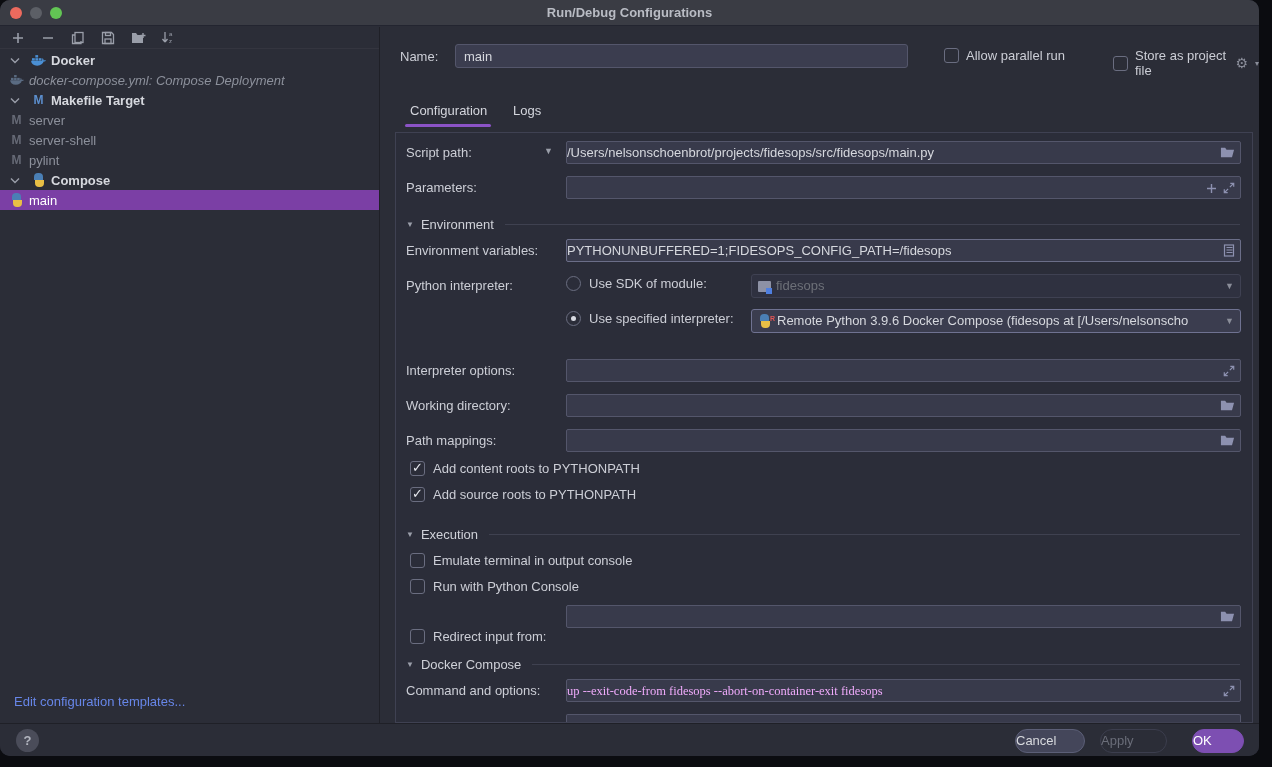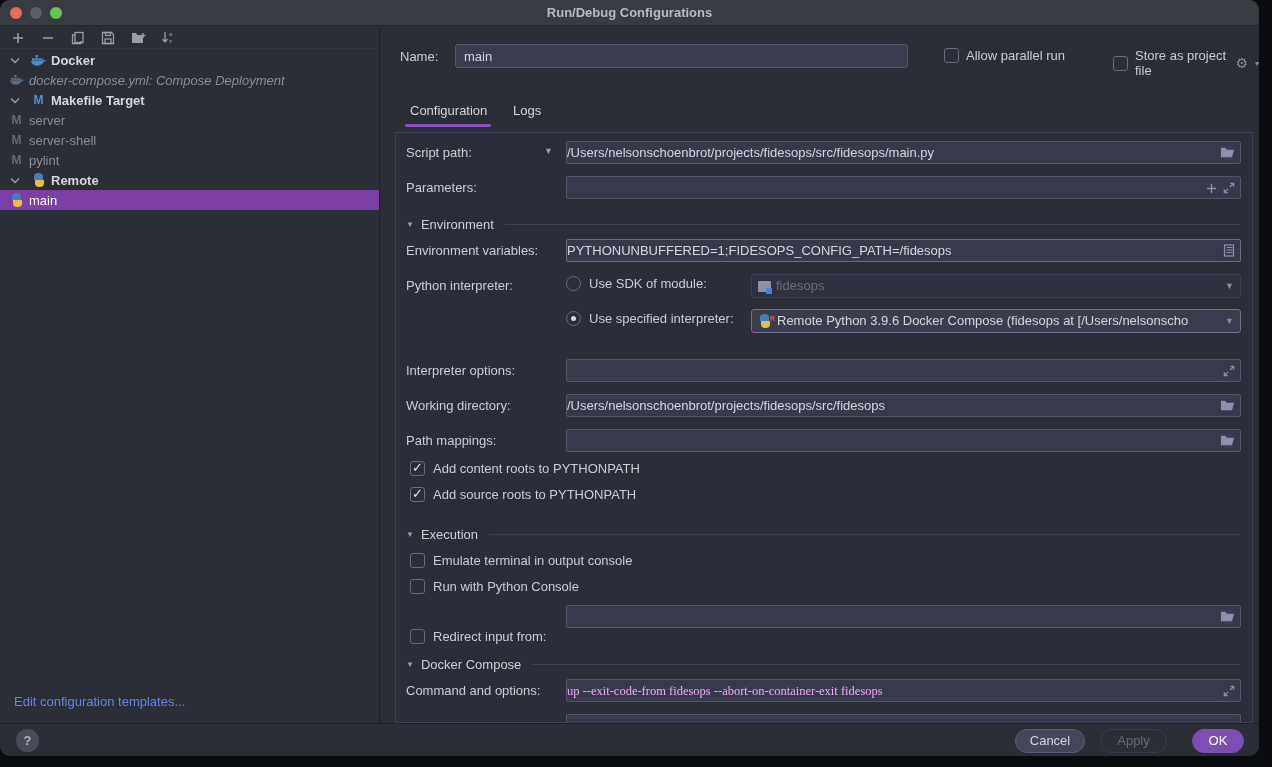--- a/index.html
+++ b/index.html
@@ -26,21 +26,21 @@
   .chev-wrap { width:14px; display:flex; justify-content:center; margin-left:8px; }
   .indent-child { margin-left:44px; }
   .tree-icon { width:15px; height:15px; margin:0 5px 0 9px; display:flex; align-items:center; justify-content:center; flex:0 0 auto; }
   .m-letter { font-weight:bold; font-size:12px; font-family:"Liberation Sans",sans-serif; }
   .m-blue { color:#5c8fce; } .m-gray { color:#666a76; }
   .edit-link { position:absolute; left:14px; bottom:14px; color:#6786e8; font-size:13px; cursor:pointer; }
 
   
   .footer { position:absolute; left:0; bottom:0; width:100%; height:33px; background:#2b2d37; border-top:1px solid #1f2027; }
   .help-btn { position:absolute; left:16px; top:5px; width:23px; height:23px; border-radius:50%; background:#4a4c59; color:#b3b6c0; font-size:13px; font-weight:bold; display:flex; align-items:center; justify-content:center; }
-  .btn { position:absolute; top:5px; height:24px; border-radius:12px; font-size:13px; text-align:center; line-height:22px; }
+  .btn { position:absolute; top:5px; height:24px; border-radius:12px; font-size:13px; line-height:22px; }
   .btn-cancel { left:1015px; width:70px; background:#44465a; border:1px solid #5c5f77; color:#d8dade; }
   .btn-apply { left:1100px; width:67px; background:transparent; border:1px solid #3c3e4e; color:#6a6d79; }
   .btn-ok { left:1192px; width:52px; background:#7d4fb2; border:1px solid #7d4fb2; color:#ffffff; }
 
   
   .content { position:absolute; left:381px; top:27px; right:0; bottom:33px; }
   .lbl { position:absolute; font-size:13px; color:#ccced6; }
   .name-input { position:absolute; left:74px; top:17px; width:453px; height:24px; background:#3b3d4f; border:1px solid #54566b; border-radius:3px; color:#d6d8de; font-size:13px; padding:0 8px; font-family:"Liberation Sans",sans-serif; outline:none; }
   .hdr-cb { position:absolute; top:21px; display:flex; align-items:center; gap:7px; font-size:13px; color:#ccced6; }
   .cb-box { width:15px; height:15px; border:1px solid #6a6d80; border-radius:3px; background:transparent; position:relative; flex:0 0 auto; }
@@ -201,21 +201,21 @@
             <svg width="10" height="7" viewBox="0 0 10 7">
               <polyline points="1,1.5 5,5.5 9,1.5" fill="none" stroke="#9a9ea9" stroke-width="1.4"></polyline>
             </svg>
           </span>
         <span class="tree-icon">
             <span class="pyicon">
               <span class="ptop"></span>
               <span class="pbot"></span>
             </span>
           </span>
-        <span>Remote</span>
+        <span>Compose</span>
       </div>
       <div class="tree-row selected">
         <span class="tree-icon indent-child">
             <span class="pyicon">
               <span class="ptop"></span>
               <span class="pbot"></span>
             </span>
           </span>
         <span>main</span>
       </div>
@@ -318,21 +318,20 @@
         <span></span>
         <span class="f-icons">
             <span><svg width="12" height="12" viewBox="0 0 14 14" fill="none" stroke="#8d91b0" stroke-width="1.4">
                 <path d="M8.5 1.5h4v4M12.5 1.5L8 6M5.5 12.5h-4v-4M1.5 12.5L6 8"></path>
               </svg></span>
           </span>
       </div>
 
       <div class="frm-lbl" style="top:265px;">Working directory:</div>
       <div class="field" style="top:261px;">
-        <span>/Users/nelsonschoenbrot/projects/fidesops/src/fidesops</span>
         <span class="f-icons">
             <span><svg width="15" height="13" viewBox="0 0 16 13">
                 <path d="M1 1.5h4.5L7 3.5h8l-2.2 8H1z" fill="#8d91b0"></path>
               </svg></span>
           </span>
       </div>
 
       <div class="frm-lbl" style="top:300px;">Path mappings:</div>
       <div class="field" style="top:296px;">
         <span></span>

